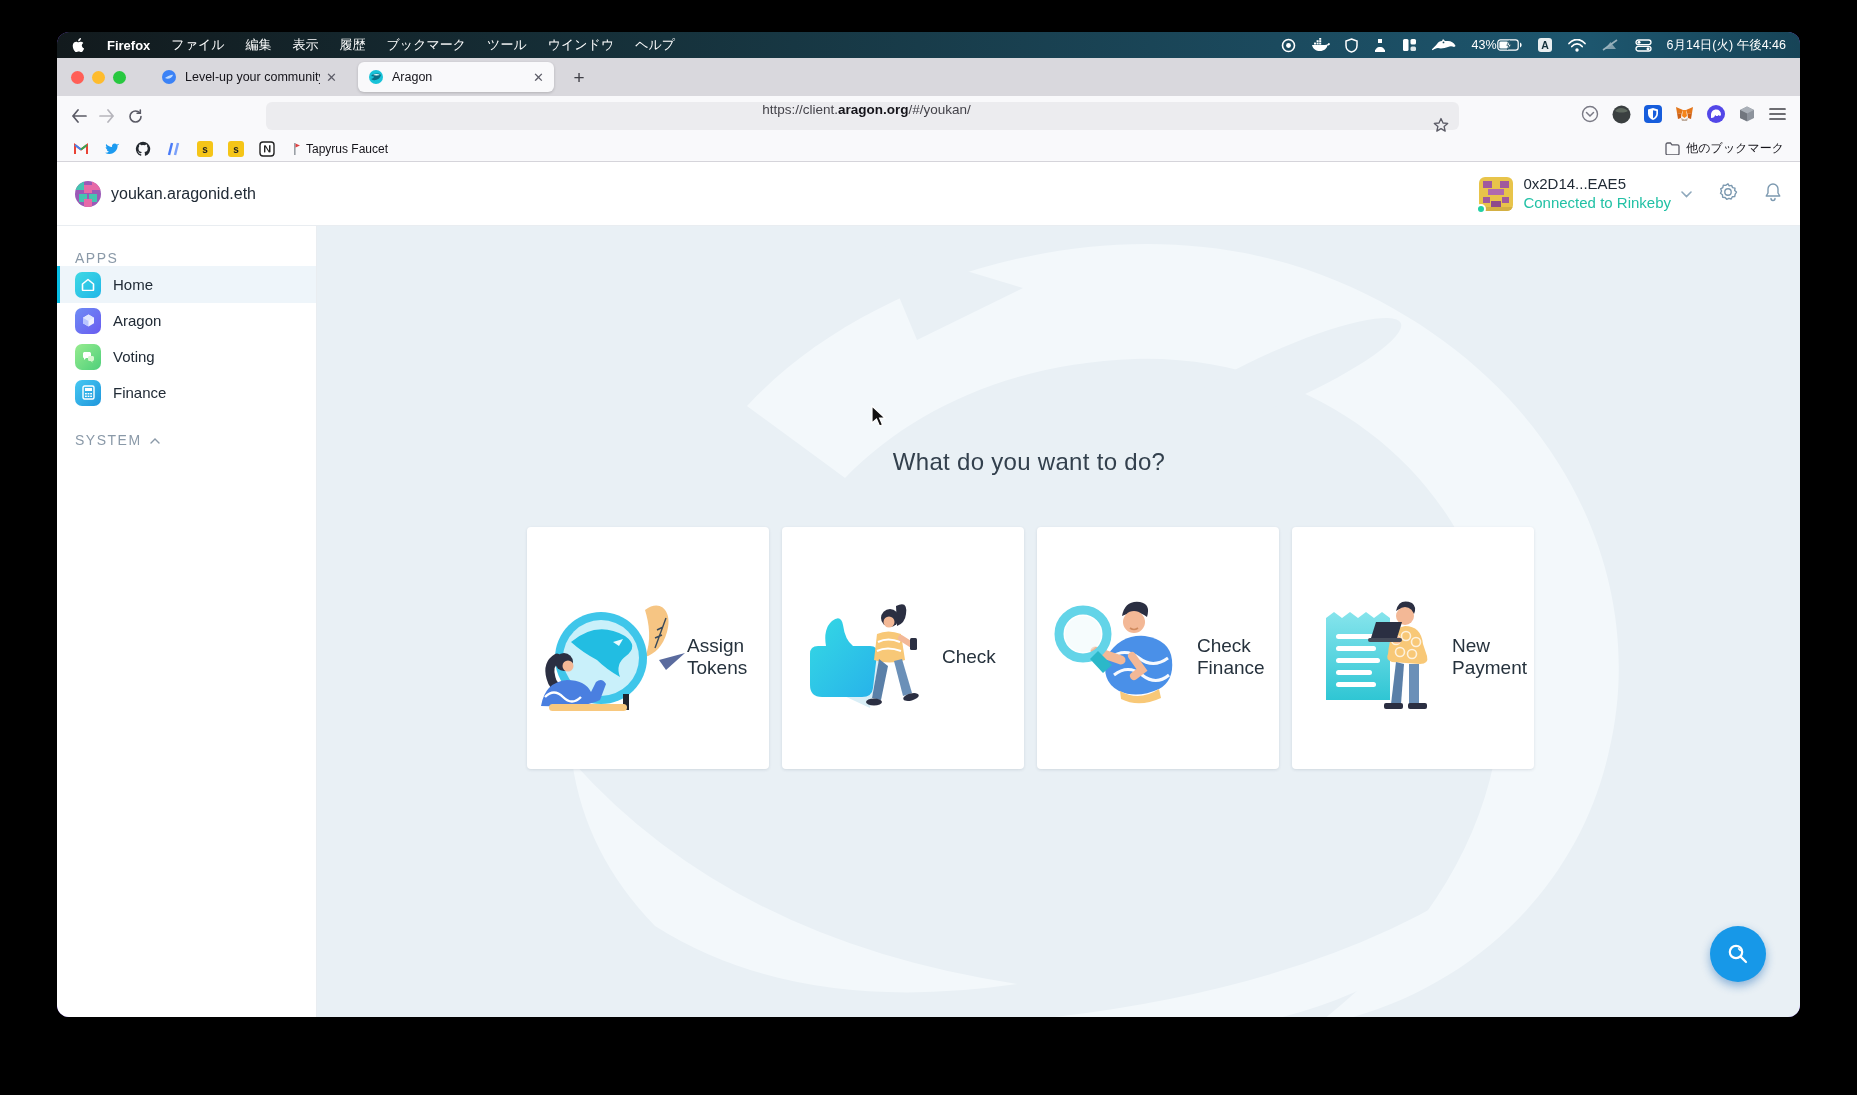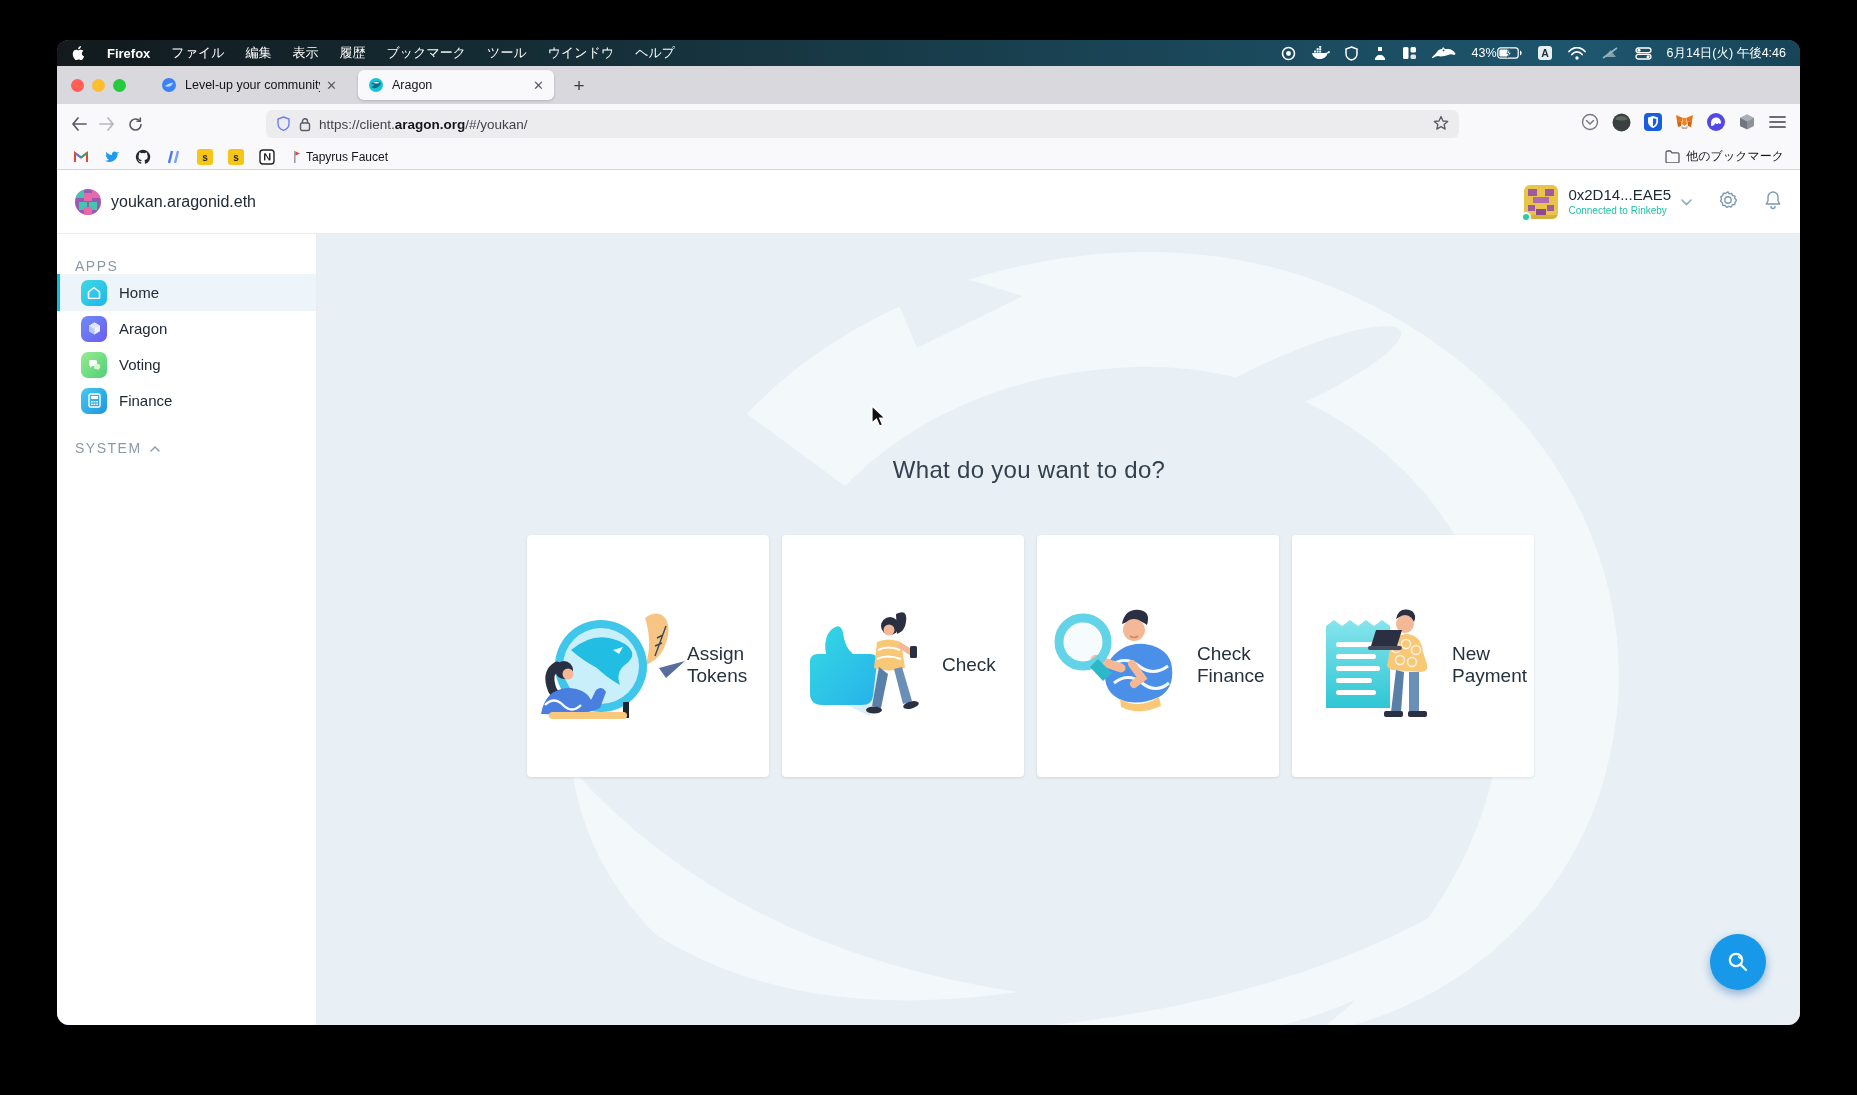--- a/index.html
+++ b/index.html
@@ -1,18 +1,18 @@
 <!DOCTYPE html>
 <html><head>
 <meta charset="utf-8">
 <style>
   * { margin:0; padding:0; box-sizing:border-box; }
   html,body { width:1857px; height:1095px; background:#000; overflow:hidden;
     font-family:"Liberation Sans", sans-serif; }
-  .screen { position:absolute; left:57px; top:40px; width:1743px; height:985px;
+  .screen { position:absolute; left:57px; top:32px; width:1743px; height:985px;
     border-radius:12px; overflow:hidden; background:#8b5cf6; }
 
   
   .menubar { height:26px; background:linear-gradient(90deg,#121a1d 0%,#16323c 35%,#1b4a5e 70%,#1d566e 88%,#174457 100%);
     display:flex; align-items:center; padding:0 14px; color:#fff; font-size:13px; }
   .menubar .left { display:flex; align-items:center; gap:21px; }
   .menubar .appname { font-weight:bold; }
   .menubar .right { margin-left:auto; display:flex; align-items:center; gap:15px; font-size:12.5px; }
   .mi svg { display:block; }
   .batt { display:flex; align-items:center; gap:0; }
@@ -28,21 +28,21 @@
   .tab .fav { width:16px; height:16px; margin-right:8px; flex:none; }
   .tab .ttl { flex:1; white-space:nowrap; overflow:hidden; }
   .xbtn { color:#5b5b66; font-size:13px; margin-left:6px; }
   .newtab { position:absolute; left:510px; top:8px; width:24px; height:24px; color:#3f3f46;
     font-size:19px; display:flex; align-items:center; justify-content:center; }
 
   .navbar { height:40px; background:#f9f9fb; display:flex; align-items:center; position:relative; }
   .navbtn { width:28px; height:28px; display:flex; align-items:center; justify-content:center; color:#5b5b66; }
   .navbtn.dis { color:#b6b5bc; }
   .urlfield { position:absolute; left:209px; top:6px; width:1193px; height:28px; background:#ececef;
-    border-radius:6px; display:flex; align-items:center; padding:0 10px; font-size:13.5px; color:#44434a; }
+    border-radius:6px; display:flex; align-items:center; padding:0 10px; font-size:13.5px; color:#44434a;flex-direction:column; }
   .urlfield .txt { margin-left:8px; }
   .urlfield b { color:#15141a; font-weight:bold; }
   .urlfield .star { margin-left:auto; color:#5b5b66; }
   .extrow { position:absolute; right:14px; top:0; height:40px; display:flex; align-items:center; gap:13px; }
 
   .bookmarksbar { height:26px; background:#f9f9fb; border-bottom:1px solid #d5d4da;
     display:flex; align-items:center; padding:0 16px; gap:15px; font-size:12px; color:#15141a; }
   .bmicon { width:16px; height:16px; flex:none; }
   .bm { display:flex; align-items:center; gap:6px; }
   .otherbm { margin-left:auto; display:flex; align-items:center; gap:6px; color:#15141a; }
@@ -50,28 +50,28 @@
   
   .appheader { height:64px; background:#fff; border-bottom:1px solid #e9edf1;
     display:flex; align-items:center; padding:0 18px; }
   .orgname { margin-left:10px; font-size:16px; color:#212b36; }
   .acct { margin-left:auto; display:flex; align-items:center; }
   .blockies { width:34px; height:34px; border-radius:6px; position:relative; overflow:visible; flex:none; }
   .blockies .dot { position:absolute; left:-3px; bottom:-3px; width:10px; height:10px; border-radius:50%;
     background:#21d0a5; border:2px solid #fff; }
   .acct-texts { margin-left:10px; line-height:1.25; }
   .addr { font-size:15px; color:#212b36; }
-  .net { font-size:10px; }
+  .net { font-size:15px;text-align:right; }
   .chev { color:#8ea8bc; margin-left:10px; font-size:12px; }
   .hicon { margin-left:26px; color:#7c99b0; }
 
   .appbody { display:flex; height:791px; }
   .sidebar { width:260px; background:#fff; border-right:1px solid #e9edf1; position:relative; flex:none; }
   .sec-label { position:absolute; left:18px; font-size:14px; letter-spacing:1.5px; color:#8a99a8; }
-  .srow { position:absolute; left:0; width:100%; height:37px; display:flex; align-items:center; padding-left:24px; }
+  .srow { position:absolute; left:0; width:100%; height:37px; display:flex; align-items:center; padding-left:18px; }
   .srow.active { background:#eef5fa; box-shadow:inset 3px 0 0 #08bee5; }
   .appic { width:26px; height:26px; border-radius:7px; margin-right:12px; flex:none;
     display:flex; align-items:center; justify-content:center; }
   .srow .lbl { font-size:15px; color:#212b36; }
   .syschev { color:#8a99a8; font-size:10px; margin-left:8px; }
 
   .main { flex:1; position:relative; background:#e9f0f5; overflow:hidden; }
   .watermark { position:absolute; inset:0; }
   .heading { position:absolute; left:210px; top:222px; width:1004px; text-align:center;
     font-size:24px; color:#33404d; letter-spacing:.3px; }

